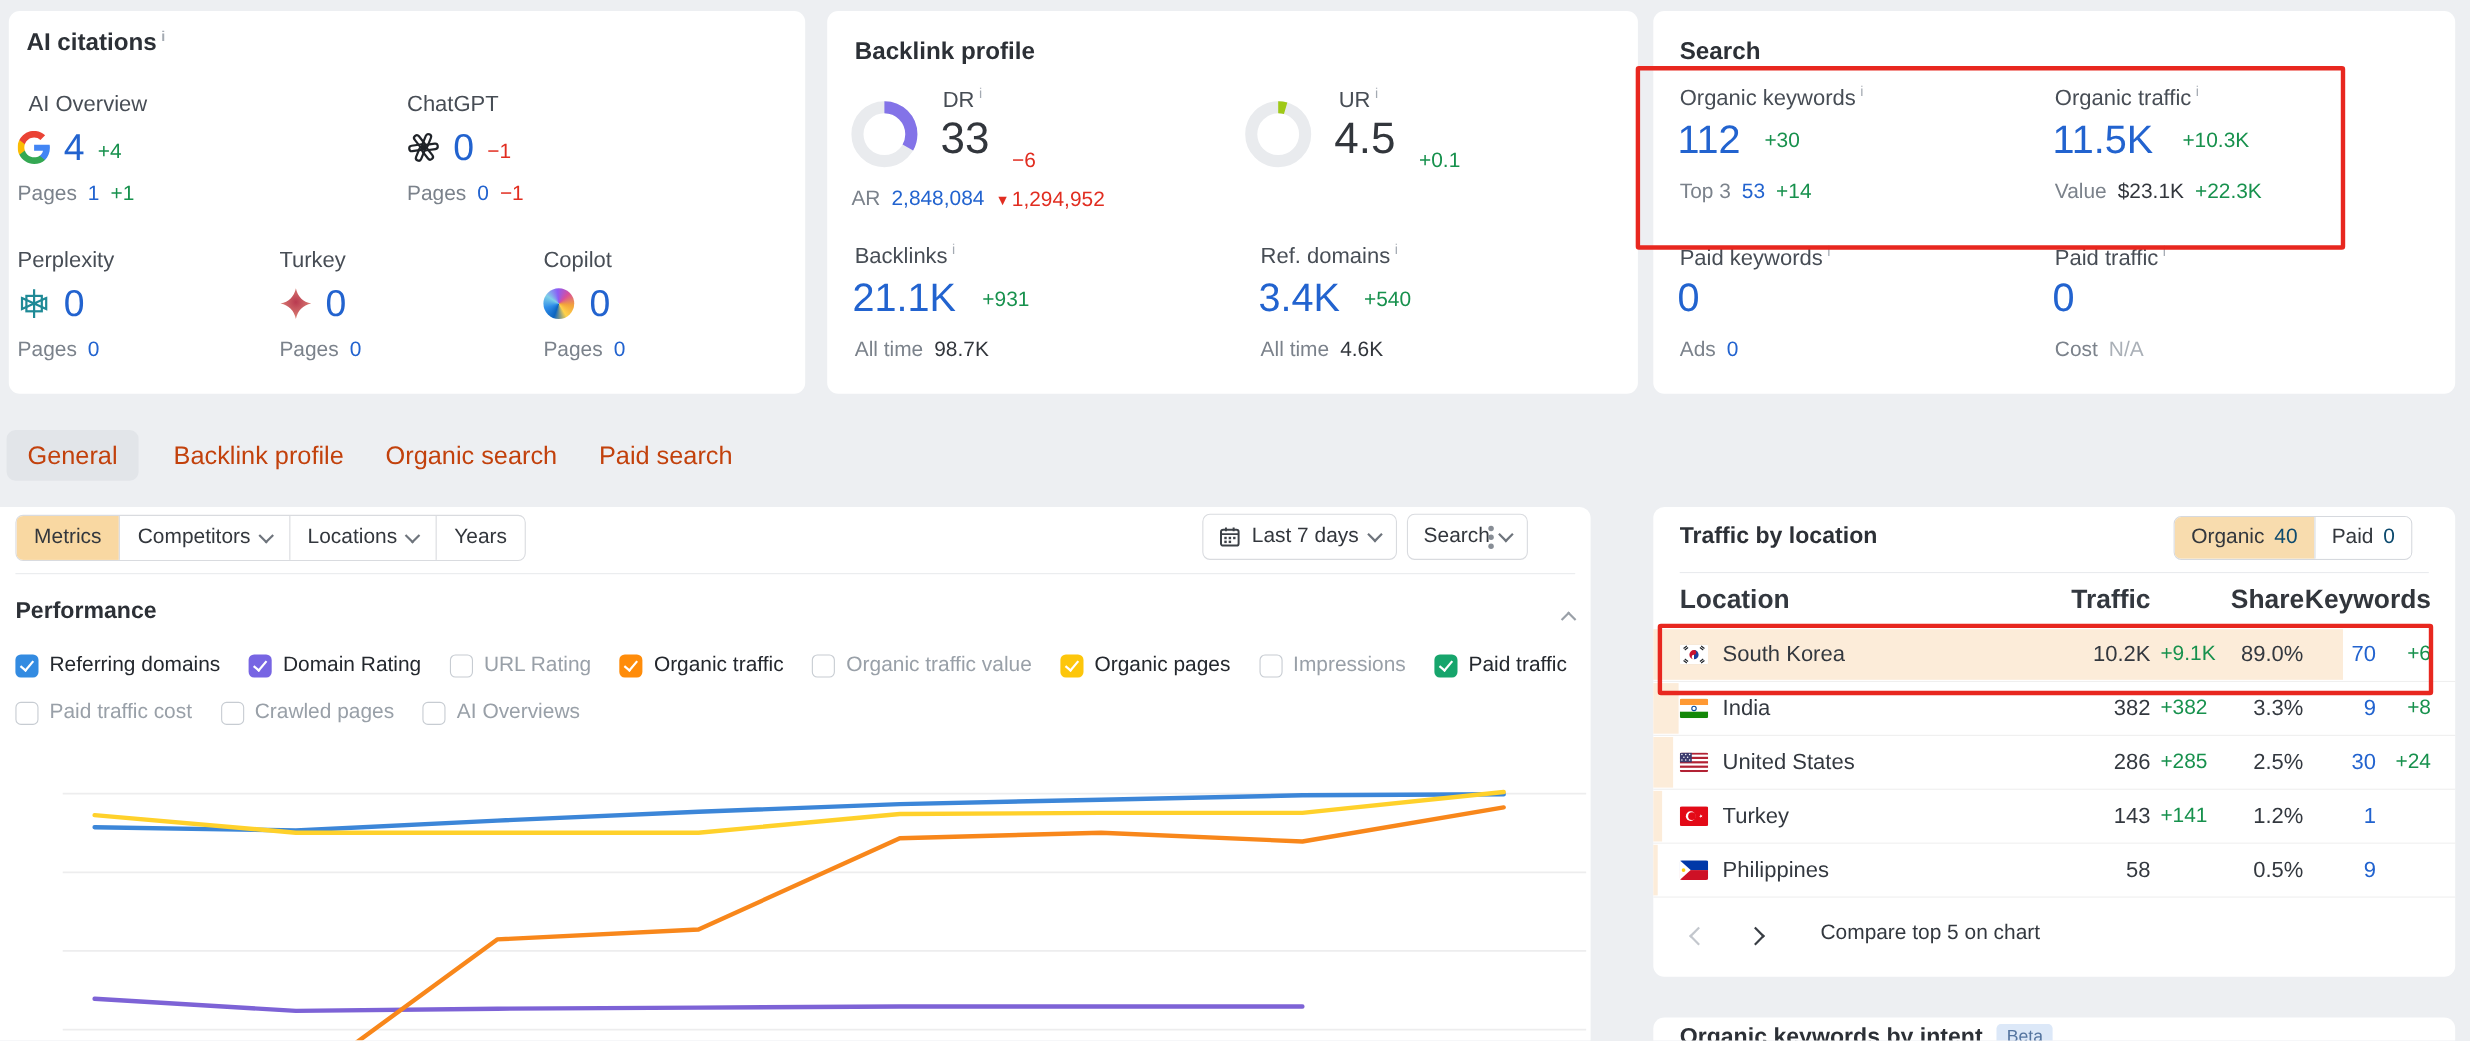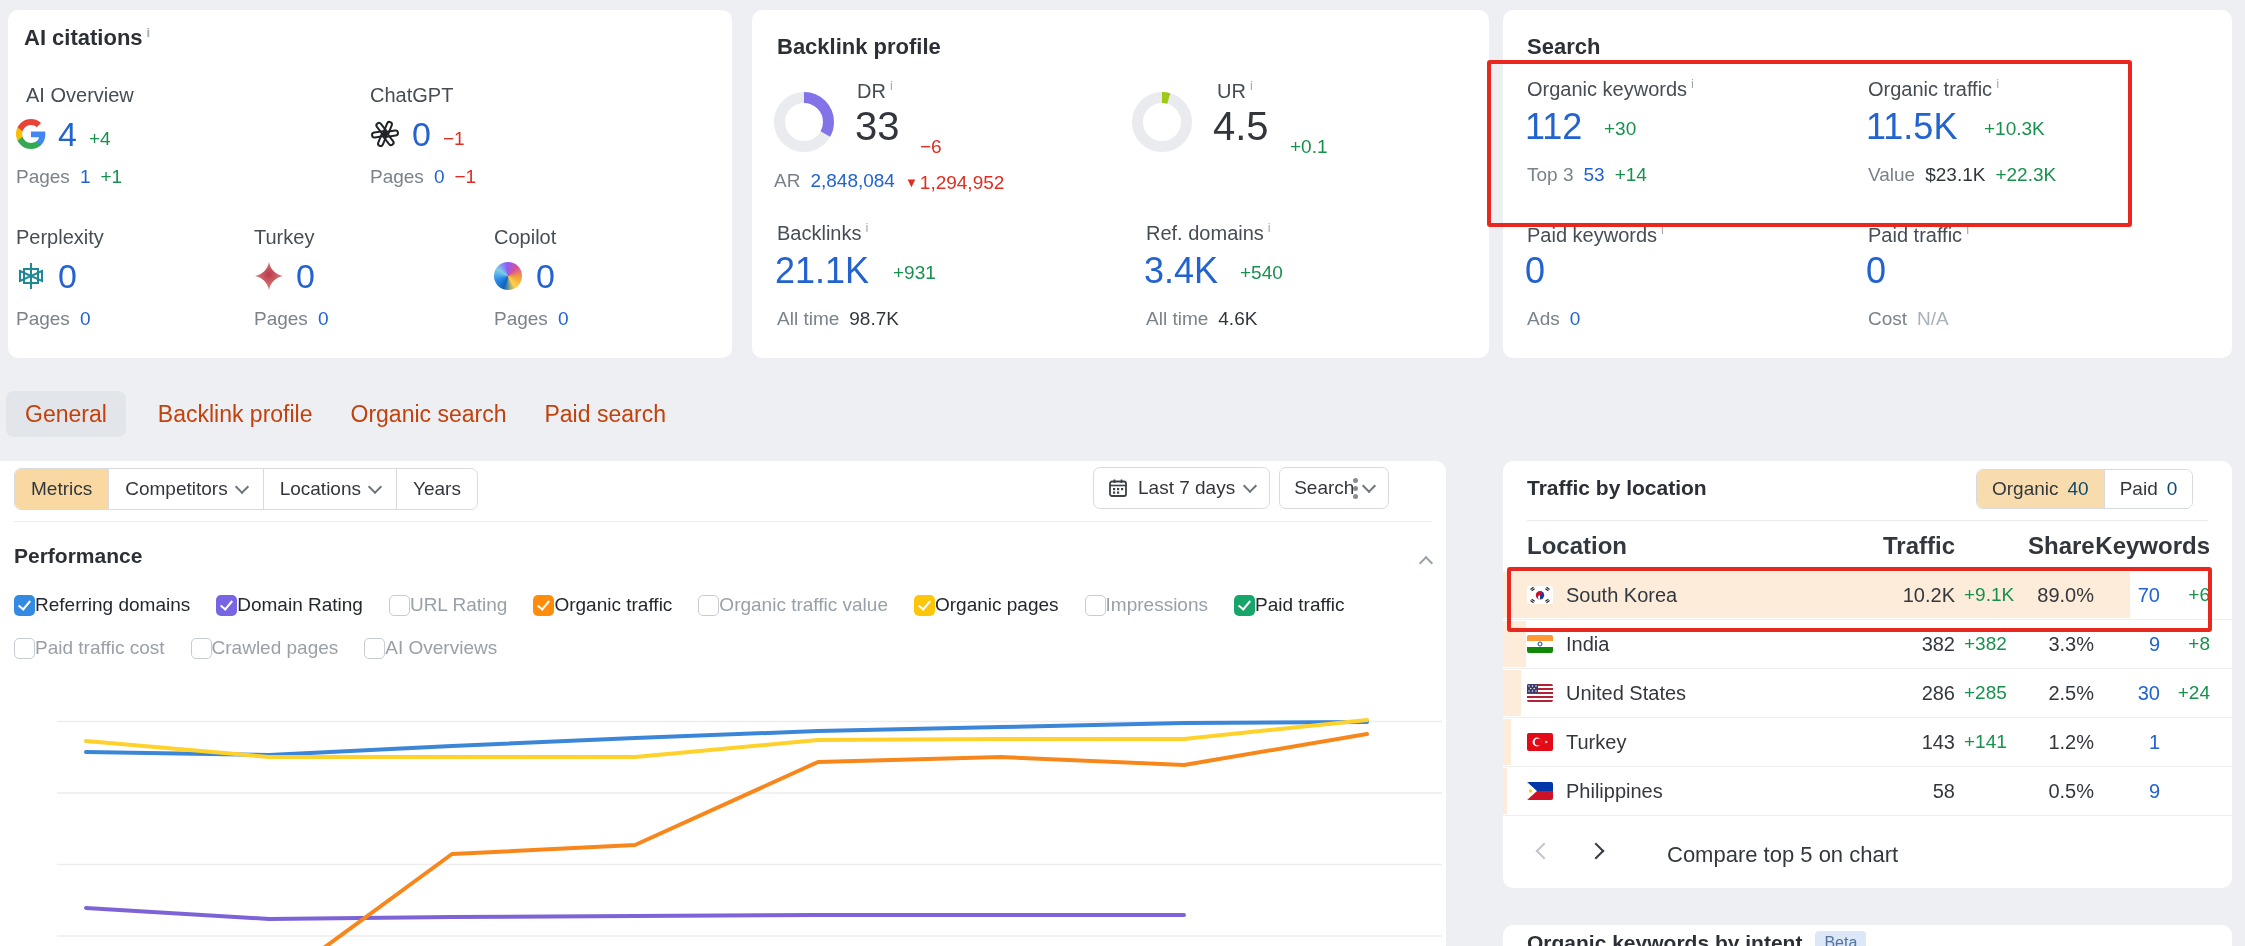--- a/index.html
+++ b/index.html
@@ -12,21 +12,21 @@
   .card{position:absolute;background:#fff;border-radius:10px}
   .title{font-size:22px;font-weight:700;color:#2c3036}
   .lbl{font-size:20px;color:#474d55}
   .sub{font-size:19px;color:#7b828b;display:flex;gap:10px;align-items:baseline;white-space:nowrap}
   .big{font-size:36px;color:#2263cf;white-space:nowrap}
   .big.dark{color:#32363c}
   .delta{font-size:19px;white-space:nowrap}
   .green{color:#17914d}.red{color:#e12d20}.blue{color:#2263cf}.grey{color:#7b828b}
   .dark{color:#32363c}.lightgrey{color:#aab0b7}
   .info{font-size:13px;color:#a4aab2;margin-left:4px;position:relative;top:-8px;font-style:normal}
-  .flexrow{display:flex;align-items:flex-end}
+  .flexrow{display:flex;align-items:flex-start}
   .valrow{display:flex;align-items:center;gap:12px}
   .valrow .delta{margin-top:10px}
   
   .tabs{display:flex;align-items:center;gap:26px;height:46px}
   .tab{font-size:23px;color:#c2410c;padding:0 6px;cursor:pointer;white-space:nowrap}
   .tab.active{background:#e2e5e9;border-radius:8px;padding:0 19px;height:46px;display:flex;align-items:center}
   
   .chipgroup{display:flex;height:40px;border:1px solid #d9dbdf;border-radius:7px;overflow:hidden;background:#fff}
   .chip{display:flex;align-items:center;gap:9px;padding:0 16px;font-size:19px;color:#33373d;border-left:1px solid #d9dbdf;white-space:nowrap}
   .chip:first-child{border-left:none}
@@ -34,21 +34,21 @@
   .btn{display:flex;align-items:center;gap:10px;height:40px;padding:0 14px;border:1px solid #d9dbdf;border-radius:7px;background:#fff;font-size:19px;color:#33373d;white-space:nowrap}
   .chv{display:inline-block;width:8px;height:8px;border-right:2px solid #6e747c;border-bottom:2px solid #6e747c;transform:rotate(45deg);margin-top:-4px}
   .chv.up{transform:rotate(-135deg);margin-top:4px}
   .chv.left{transform:rotate(135deg)}
   .chv.right{transform:rotate(-45deg)}
   .chv.big{width:10px;height:10px;border-width:2.5px}
   .kebab{display:flex;flex-direction:column;gap:3px;padding:6px}
   .kebab i{width:5px;height:5px;border-radius:50%;background:#878d95}
   
   .cbrow{display:flex;align-items:center;gap:26px;height:26px}
-  .cbitem{display:flex;align-items:center;cursor:pointer}
+  .cbitem{display:flex;align-items:center;gap:10px;cursor:pointer}
   .cb{width:21px;height:21px;border-radius:5px;position:relative;box-sizing:border-box;background:#fff;border:1.5px solid #c7ccd2}
   .cb.on{border:none}
   .cb.on::after{content:"";position:absolute;left:7px;top:3px;width:5px;height:10px;border:solid #fff;border-width:0 2.5px 2.5px 0;transform:rotate(40deg)}
   .cbitem .t{font-size:19px;color:#24282e;white-space:nowrap}
   .cbitem.off .t{color:#99a0a8}
   
   .lhead{display:flex;align-items:center;font-size:24px;font-weight:700;color:#32363c}
   .lrow{display:flex;align-items:center;height:48px;position:relative;border-bottom:1px solid #efefef;font-size:20px;cursor:pointer}
   .lrow .bar{position:absolute;left:0;top:1px;bottom:1px;background:#fcecd9;z-index:0}
   .lrow>span{position:relative;z-index:1}
@@ -506,19 +506,19 @@
 
 <div class="redbox" style="left:1507px;top:567px;width:697px;height:57px"></div>
 
 <div class="abs flexrow" style="left:1527px;top:838px;gap:18px">
   <div class="pagebtn">
       <span class="chv big left" style="border-color:#c3c7cd"></span>
     </div>
   <div class="pagebtn">
       <span class="chv big right" style="border-color:#383d44"></span>
     </div>
-  <div style="font-size:22px;color:#33383f;margin-left:36px;cursor:pointer">Compare top 5 on chart</div>
+  <div style="font-size:19px;color:#33383f;margin-left:24px;cursor:pointer">Compare top 5 on chart</div>
 </div>
 
 <div class="abs flexrow" style="left:1527px;top:931px;gap:13px">
   <span class="title" style="font-size:21px">Organic keywords by intent</span>
   <span class="badge">Beta</span>
 </div>
 
 </body></html>

